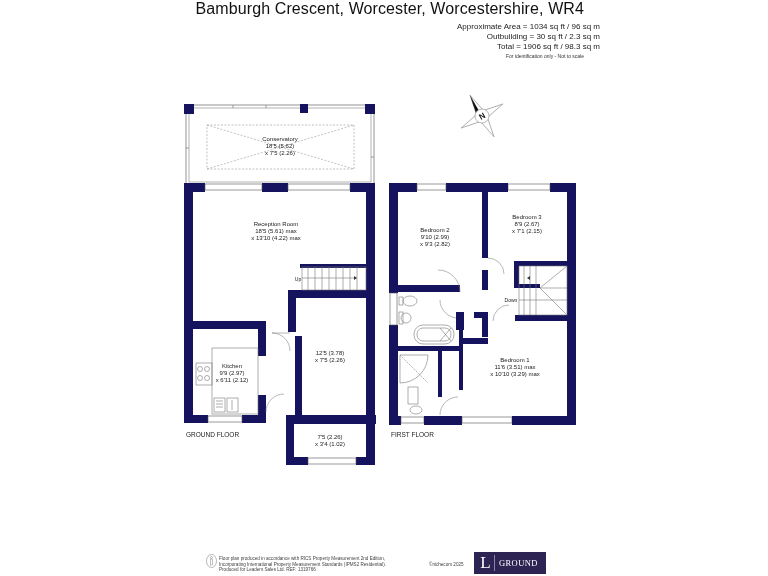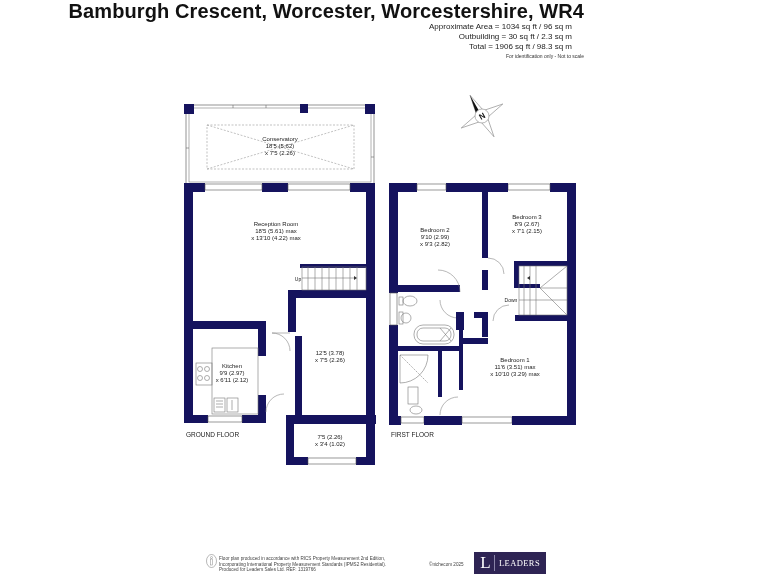--- a/index.html
+++ b/index.html
@@ -1,18 +1,18 @@
 <!DOCTYPE html>
 <html><head>
 <meta charset="utf-8">
 <style>
   html, body { margin: 0; padding: 0; background: #ffffff; }
   body { width: 768px; height: 576px; position: relative; overflow: hidden; font-family: "Liberation Sans", sans-serif; color: #111; }
-  .title { position: absolute; right: 184px; top: 0px; font-size: 20px; font-weight: bold; white-space: nowrap; letter-spacing: 0.1px; }
-  .area-line { position: absolute; right: 196px; font-size: 8px; color: #222; white-space: nowrap; }
+  .title { position: absolute; right: 184px; top: 0px; font-size: 16px; font-weight: normal; white-space: nowrap; letter-spacing: 0.1px; }
+  .area-line { position: absolute; right: 168px; font-size: 8px; color: #222; white-space: nowrap; }
   .note { position: absolute; right: 184px; top: 53px; font-size: 5px; color: #333; white-space: nowrap; }
   svg.plan { position: absolute; left: 0; top: 0; }
   .room-label { font-family: "Liberation Sans", sans-serif; font-size: 6px; fill: #222; text-anchor: middle; }
   .floor-label { font-family: "Liberation Sans", sans-serif; font-size: 6.5px; fill: #222; }
   .footer-text { position: absolute; left: 219px; top: 556px; font-size: 4.6px; color: #444; line-height: 5.5px; white-space: nowrap; }
   .copyright { position: absolute; left: 429px; top: 562px; font-size: 4.6px; color: #444; white-space: nowrap; }
   .leaders-logo { position: absolute; left: 474px; top: 552px; width: 72px; height: 22px; background: #2e2454; color: #fff; display: flex; align-items: center; }
   .leaders-logo .mark { font-family: "Liberation Serif", serif; font-size: 17px; width: 17px; text-align: center; border-right: 1px solid #8a85a8; margin-left: 3px; line-height: 16px; }
   .leaders-logo .word { font-family: "Liberation Serif", serif; font-size: 8.5px; letter-spacing: 0.4px; margin-left: 4px; }
   .rics-icon { position: absolute; left: 206px; top: 554px; width: 11px; height: 14px; }
@@ -253,14 +253,14 @@
   <rect x="4.5" y="5" width="2" height="6" fill="none" stroke="#888" stroke-width="0.5"></rect>
 </svg>
 <div class="footer-text">
   <div>Floor plan produced in accordance with RICS Property Measurement 2nd Edition,</div>
   <div>Incorporating International Property Measurement Standards (IPMS2 Residential).</div>
   <div>Produced for Leaders Sales Ltd.   REF: 1319766</div>
 </div>
 <div class="copyright">©nichecom 2025</div>
 <div class="leaders-logo">
   <span class="mark">L</span>
-  <span class="word">LEADERS</span>
+  <span class="word">GROUND</span>
 </div>
 
 </body></html>

